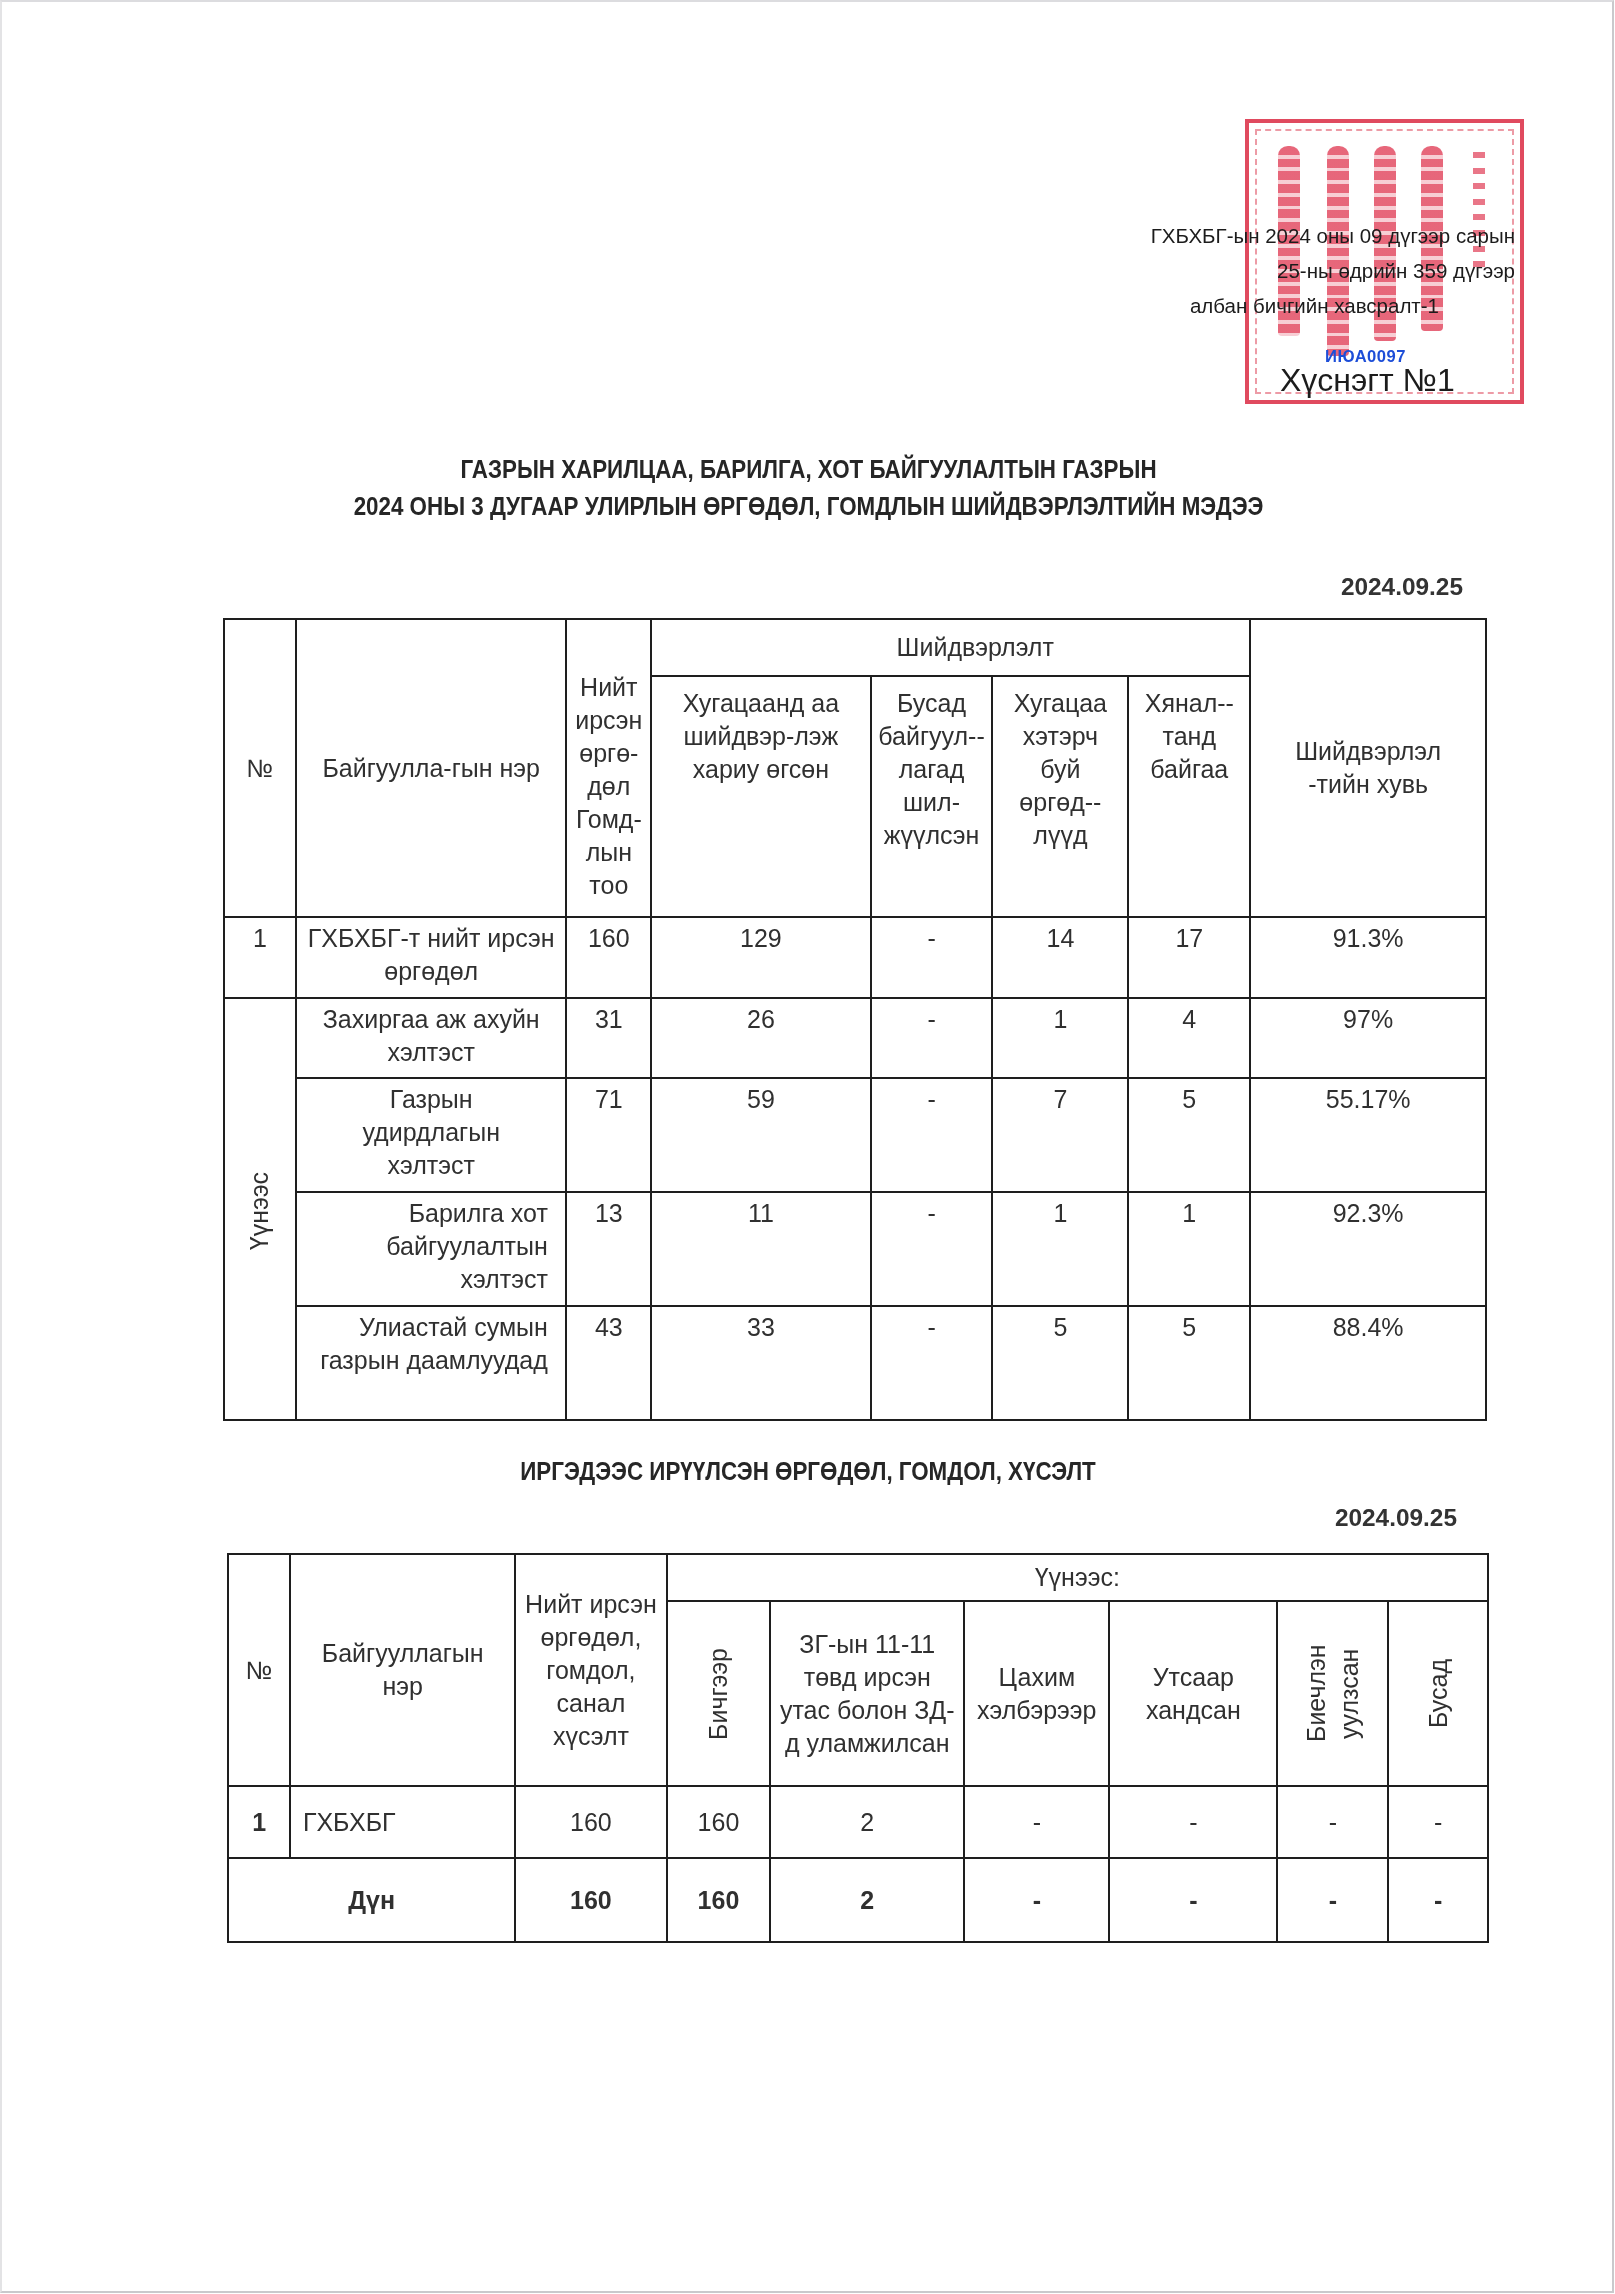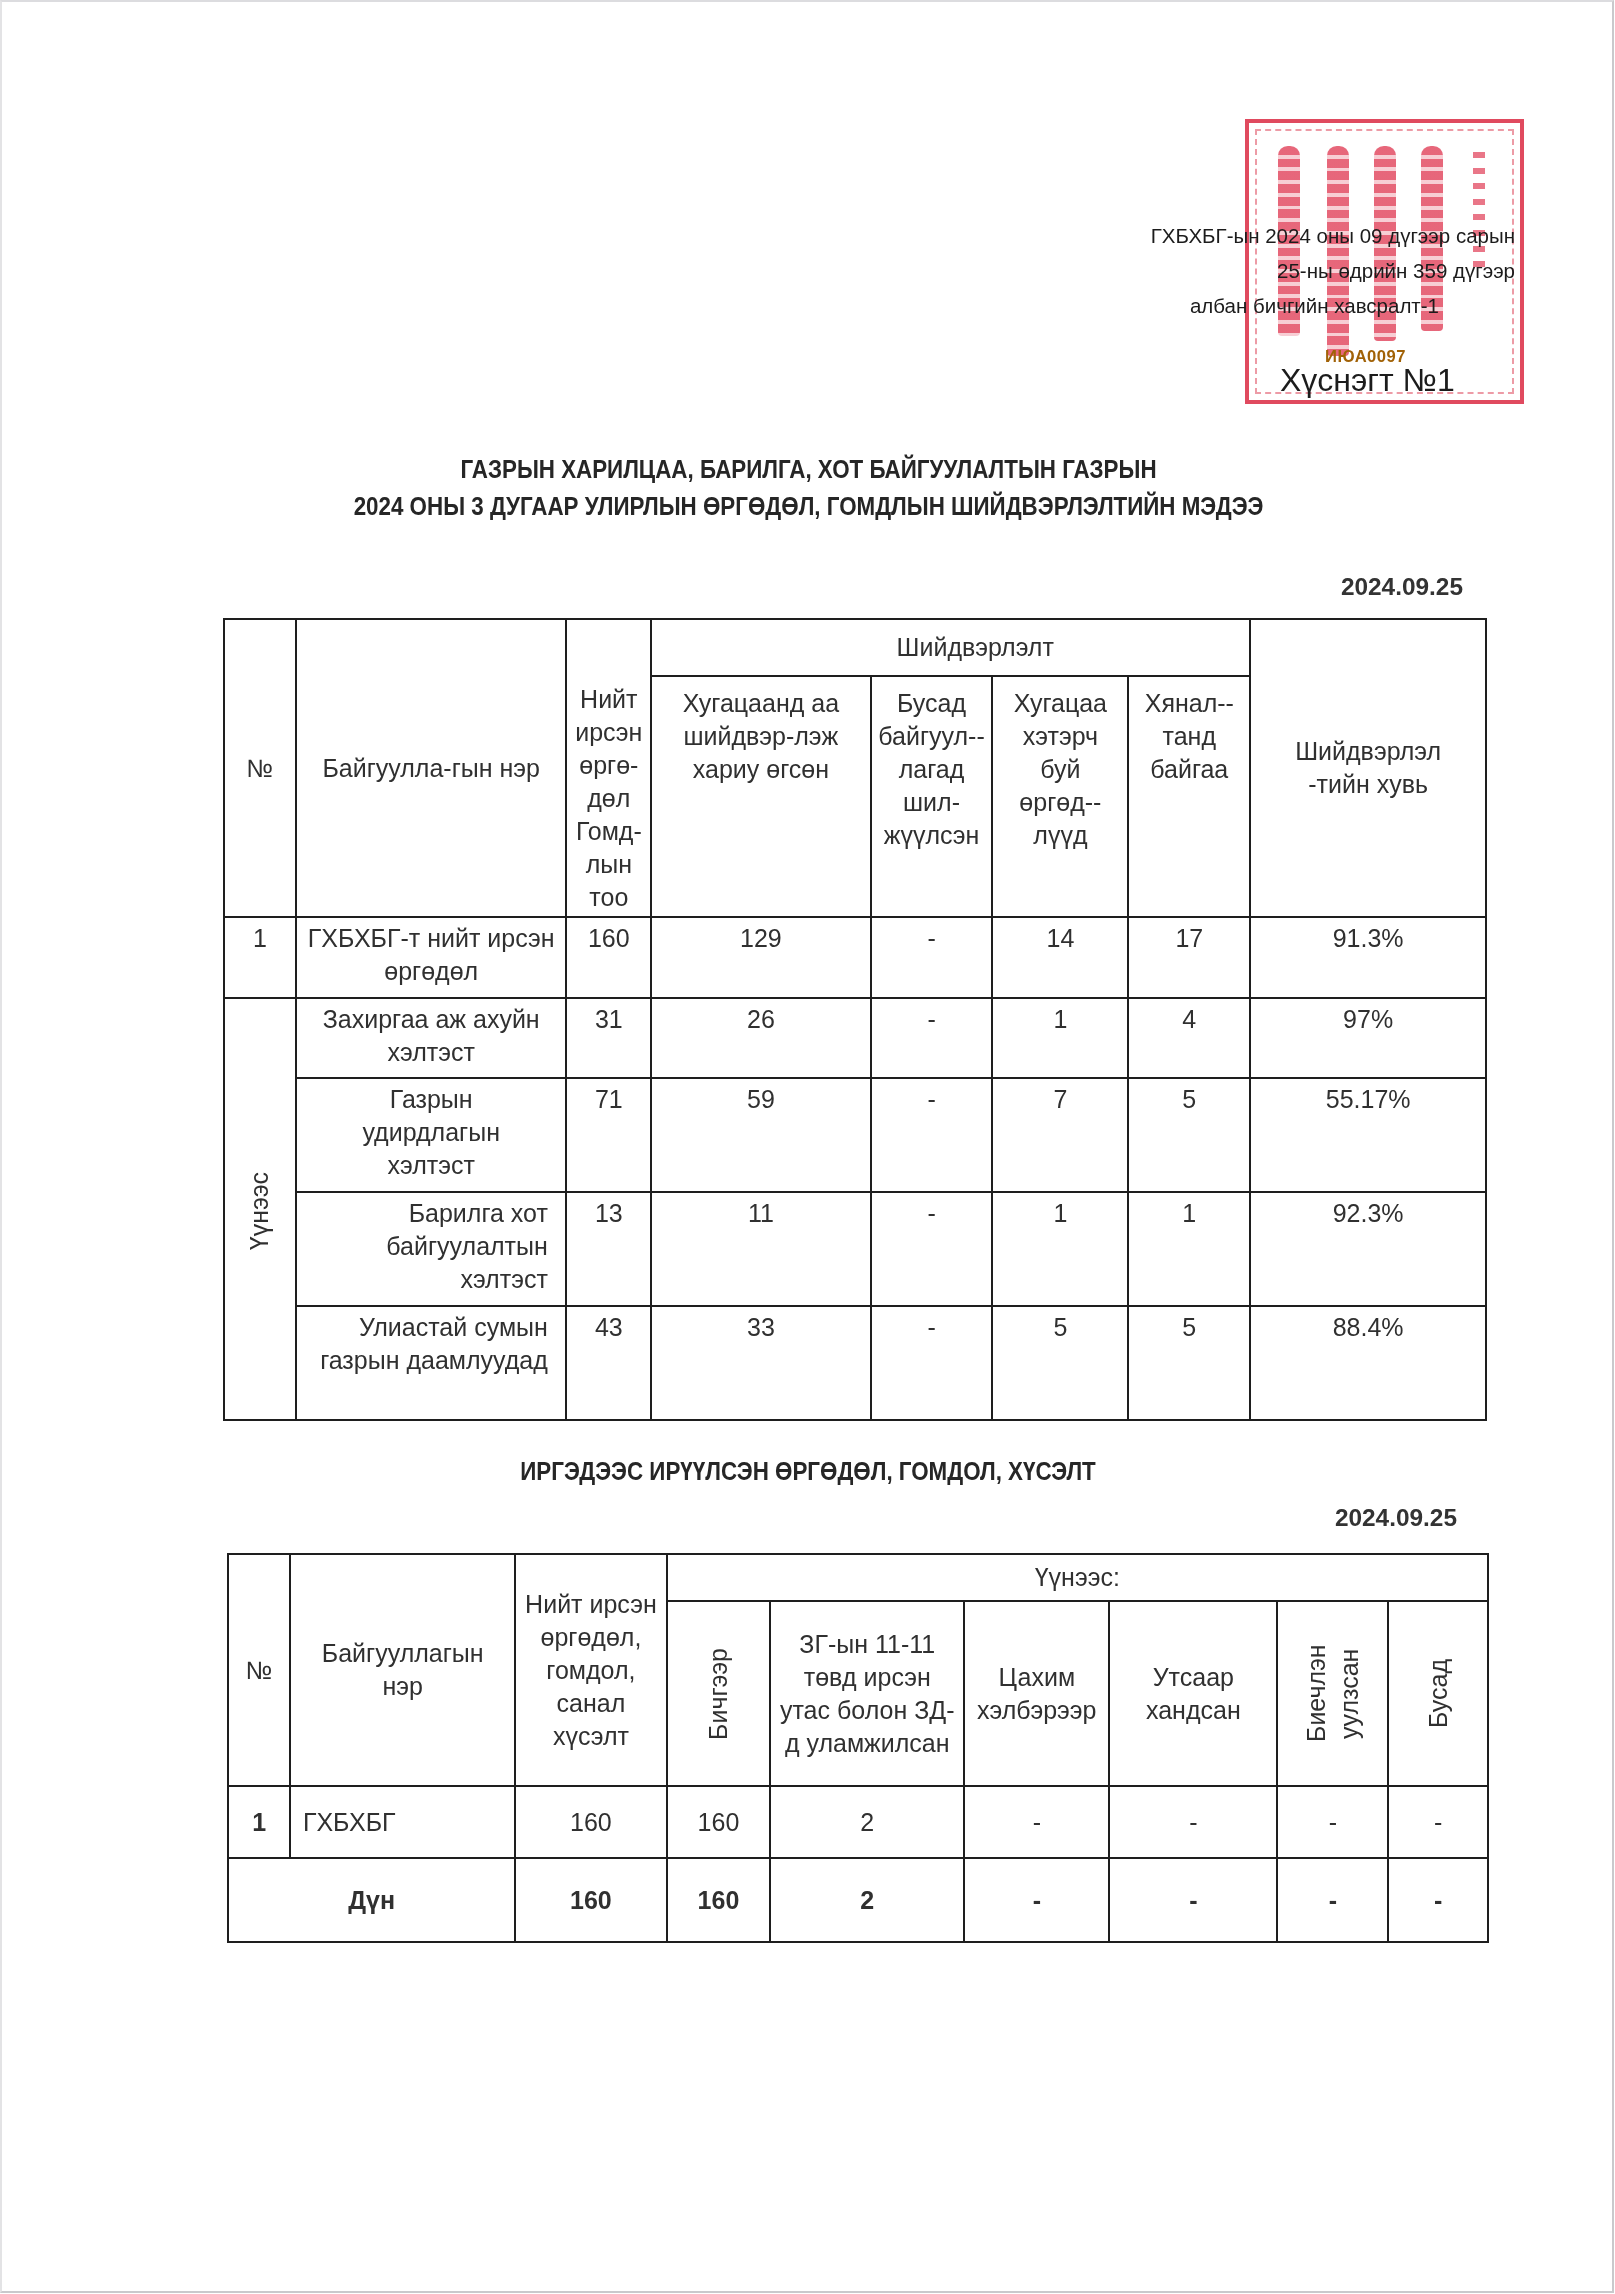--- a/index.html
+++ b/index.html
@@ -9,21 +9,21 @@
                  border: 2.9px solid #c9c9cc; border-left-color: #e3e3e5; border-top-color: #dcdcdf; }
   .stamp { position: absolute; left: 1245px; top: 119px; width: 279px; height: 285px;
            border: 4.9px solid #e04a5f; box-sizing: border-box; }
   .stamp-inner { position: absolute; left: 5.9px; top: 5.9px; right: 5.9px; bottom: 5.9px;
                  border: 2px dashed rgba(224,74,95,0.55); }
   .stamp-script { position: absolute; top: 23.4px; width: 21.5px; height: 190px;
                   background: repeating-linear-gradient(180deg, rgba(224,60,85,0.78) 0 8.8px, rgba(224,60,85,0.25) 8.8px 12.7px);
                   border-radius: 9.8px 9.8px 3.9px 3.9px; }
   .stamp-dots { position: absolute; top: 29px; left: 224px; width: 11.7px; height: 117px;
                 background: repeating-linear-gradient(180deg, rgba(224,60,85,0.7) 0 5.9px, transparent 5.9px 15.6px); }
-  .stamp-code { position: absolute; left: 76px; bottom: 33px; color: #a16207; font-weight: bold;
+  .stamp-code { position: absolute; left: 76px; bottom: 33px; color: #1d4ed8; font-weight: bold;
                 font-size: 16.6px; letter-spacing: 0.5px; }
   .ref-block { position: absolute; right: 101px; top: 218px; text-align: right; font-size: 20.5px; line-height: 35px; }
   .ref-block div { white-space: nowrap; }
   .ref-line3 { margin-right: 76px; }
   .annex { position: absolute; left: 1280px; top: 362px; font-size: 32px; }
   .title { position: absolute; left: 0; width: 1616px; top: 451px; text-align: center;
            font-weight: bold; font-size: 26px; line-height: 37px; color: #262626;
            transform: scaleX(0.86); transform-origin: 812px 0; }
   .date1 { position: absolute; right: 153px; top: 573px; font-weight: bold; font-size: 24.4px; color: #333; }
   table { border-collapse: collapse; position: absolute; table-layout: fixed; }
@@ -81,21 +81,21 @@
     <col style="width:189px">
       <col style="width:105px">
       <col style="width:117px">
     <col style="width:105px">
       <col style="width:203px">
   </colgroup>
   <tbody>
       <tr class="r-head-top">
     <th rowspan="2">№</th>
     <th rowspan="2" style="padding:0 23.4px;">Байгууллa-гын нэр</th>
-    <th rowspan="2" style="vertical-align:bottom;padding-bottom:2px;">Нийт ирсэн өргө-дөл Гомд-лын тоо</th>
+    <th rowspan="2" style="vertical-align:bottom;padding-bottom:14px;">Нийт ирсэн өргө-дөл Гомд-лын тоо</th>
     <th colspan="4" class="sub-group" style="height:55px;padding-left:49px;">Шийдвэрлэлт</th>
     <th rowspan="2" style="padding:0 11.7px;">Шийдвэрлэл -тийн хувь</th>
   </tr>
   <tr class="r-head-sub" style="height:241px;">
     <th style="padding:9.8px 13.7px 0;">Хугацаанд аа шийдвэр-лэж хариу өгсөн</th>
     <th style="padding:9.8px 5.9px 0;">Бусад байгуул--лагад шил-жүүлсэн</th>
     <th style="padding:9.8px 7.8px 0;">Хугацаа хэтэрч буй өргөд--лүүд</th>
     <th style="padding:9.8px 7.8px 0;">Хянал--танд байгаа</th>
   </tr>
   <tr style="height:81px;">

